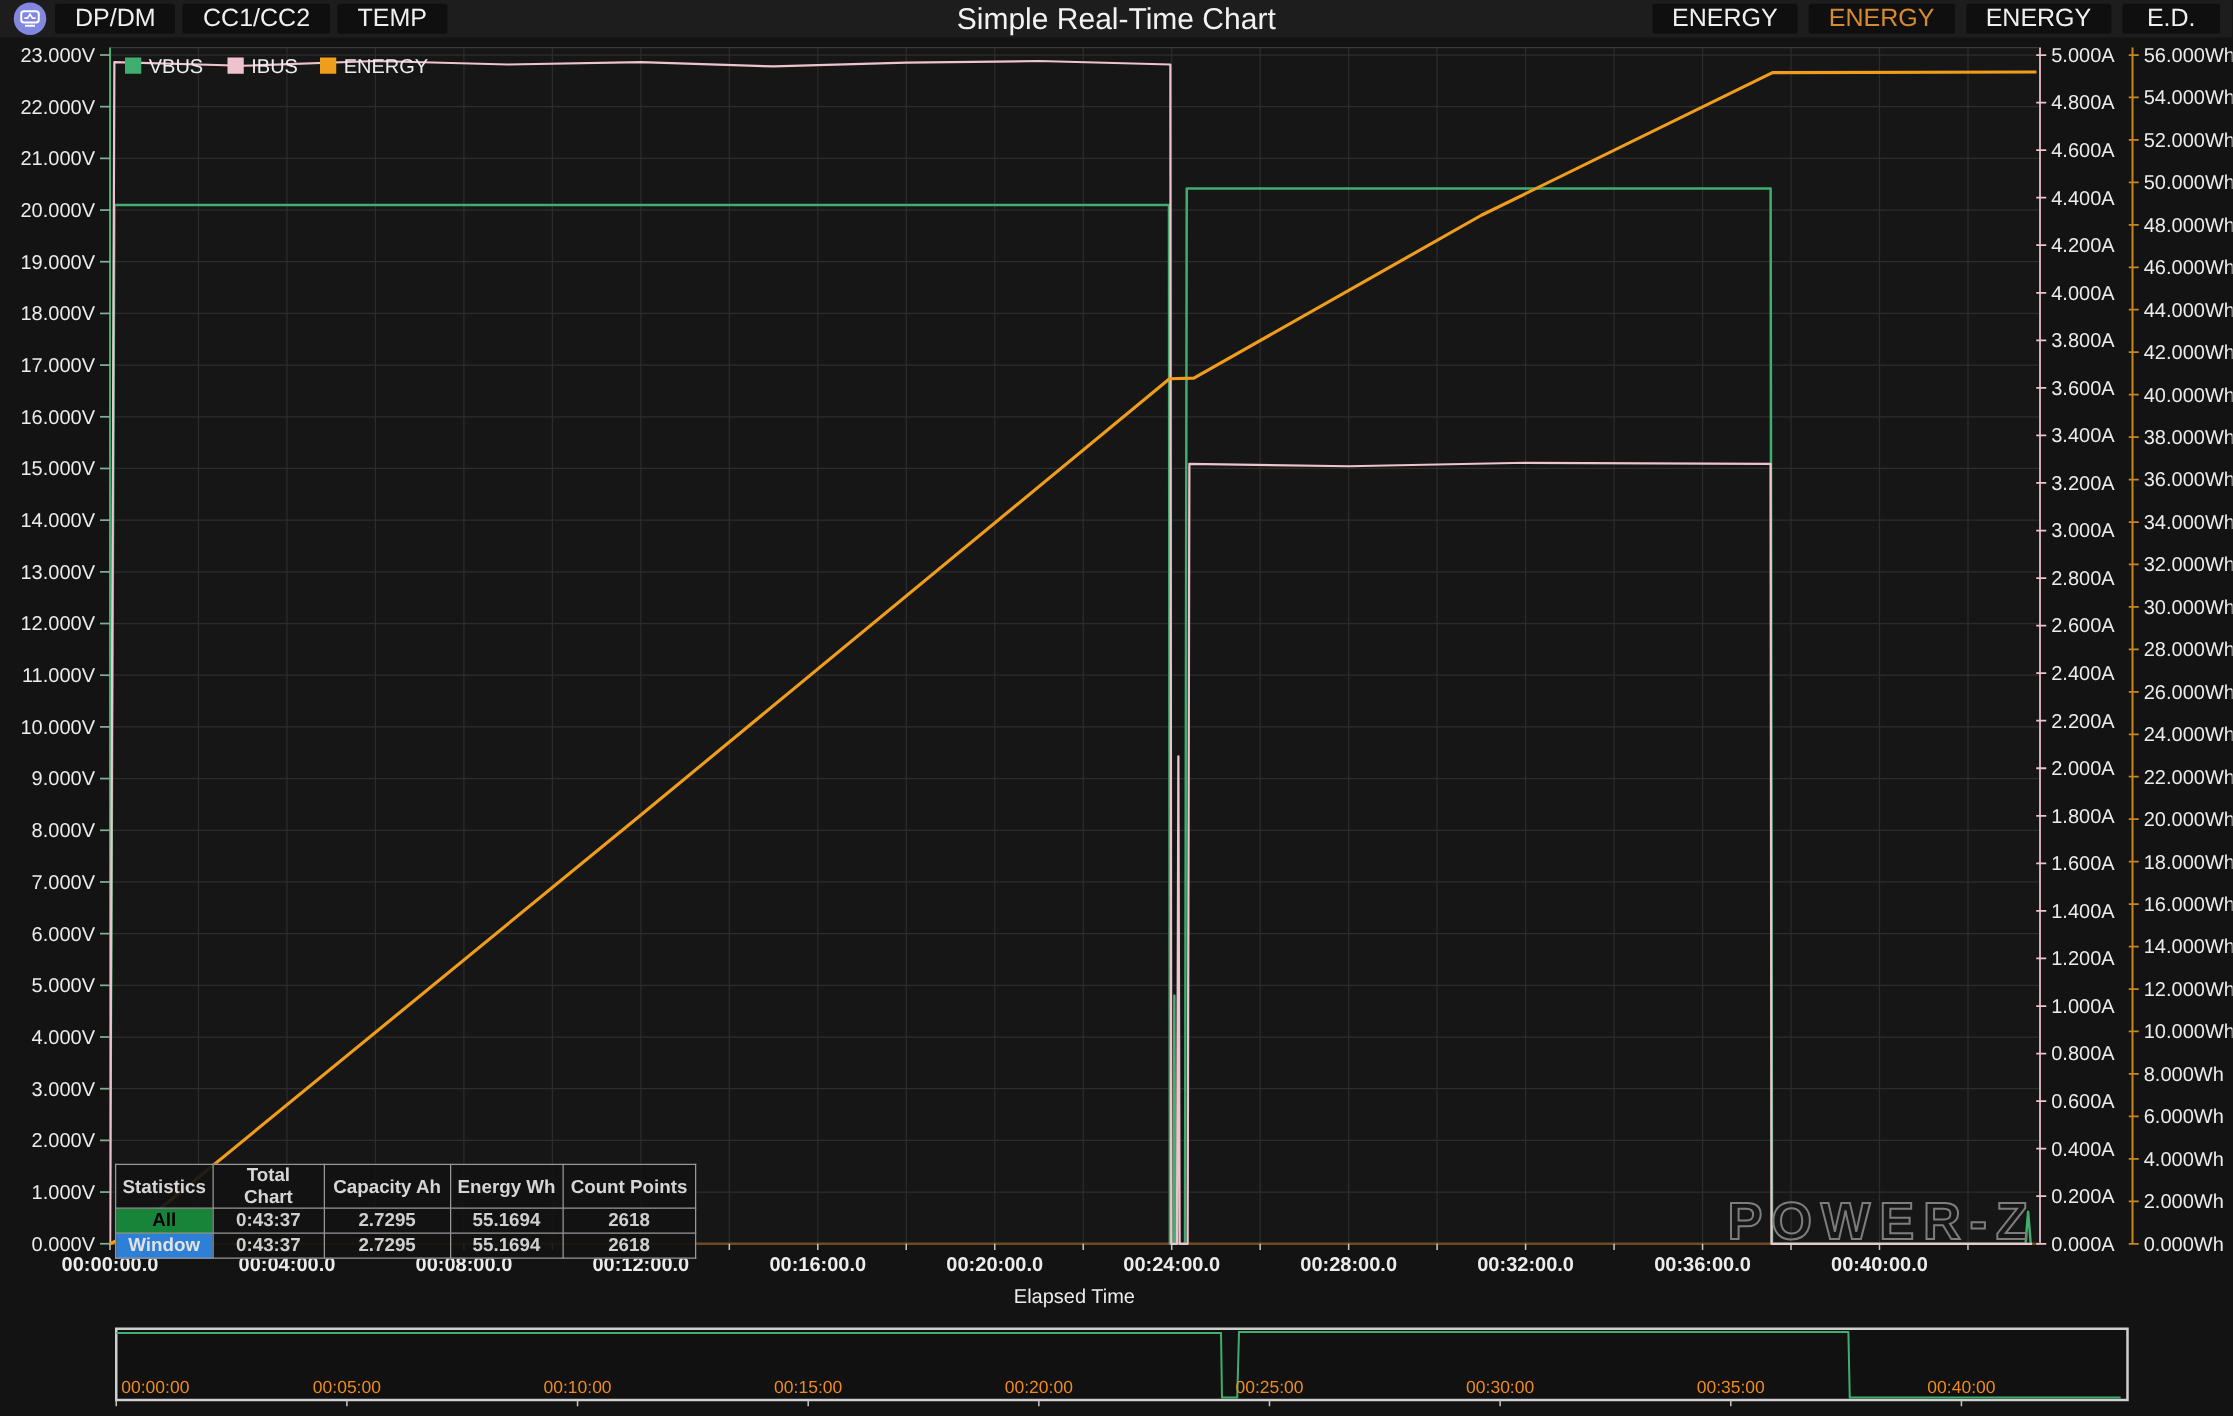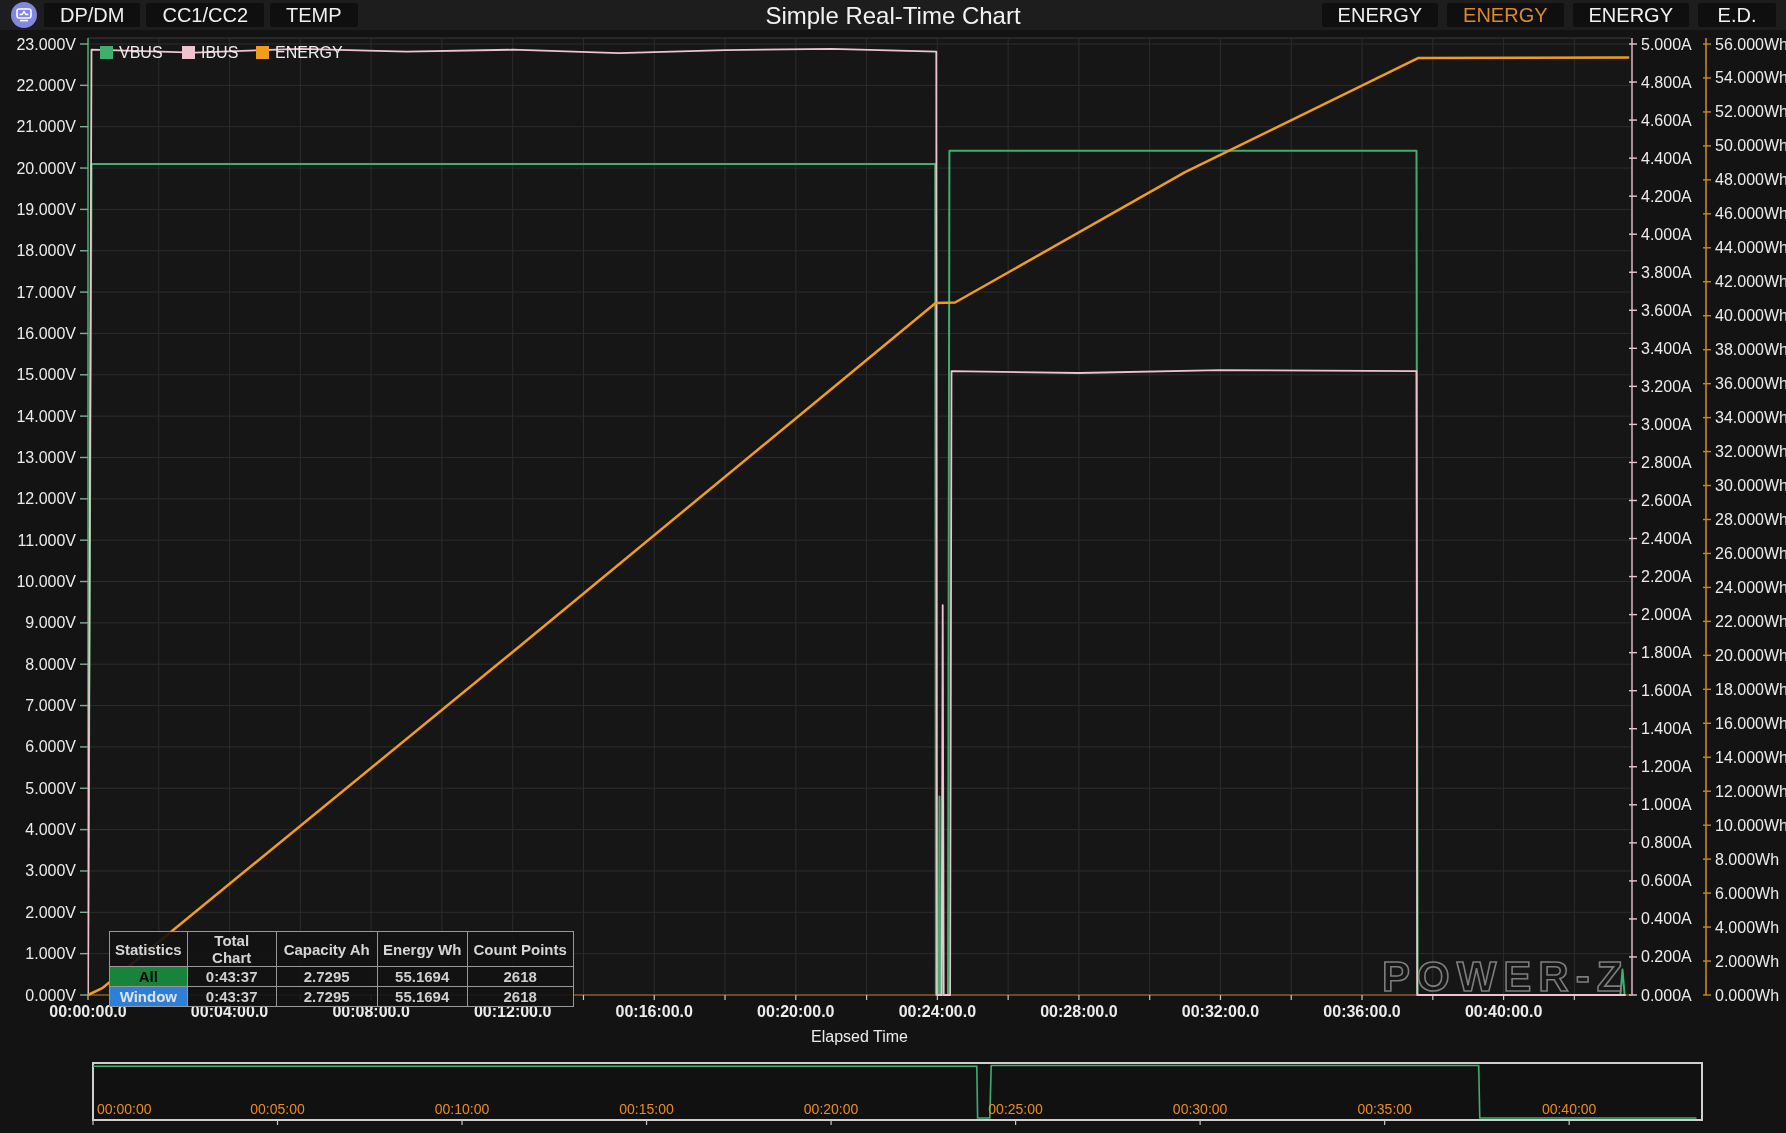--- a/index.html
+++ b/index.html
@@ -9,21 +9,21 @@
   .tabs-left{position:absolute;left:44px;top:3px;display:flex;gap:6px;}
   .tabs-right{position:absolute;right:10px;top:3px;display:flex;gap:9px;}
   .tab{background:#0f0f0f;color:#f0f0f0;font-size:20px;height:24px;line-height:24px;
        padding:0 16px;text-align:center;border-radius:2px;cursor:default;min-width:46px;}
   .tab.active{color:#d98a2b;}
   .win-title{position:absolute;left:0;top:2px;width:1786px;text-align:center;color:#f2f2f2;
        font-size:24px;pointer-events:none;}
   .app-icon{position:absolute;left:11px;top:2px;width:26px;height:26px;border-radius:50%;
        background:#8287e0;display:flex;align-items:center;justify-content:center;}
   #chartLayer{position:absolute;left:0;top:0;z-index:1;}
-  table.stats{position:absolute;left:109px;top:931px;z-index:4;border-collapse:collapse;
+  table.stats{position:absolute;left:92px;top:931px;z-index:4;border-collapse:collapse;
        font-size:15px;font-weight:bold;color:#cfcfcf;background:rgba(18,18,18,.92);}
   table.stats td,table.stats th{border:1px solid #989898;height:19px;padding:0 5px;text-align:center;}
   table.stats th{color:#d6d6d6;}
   td.lbl-all{background:#17843a;color:#000000;}
   td.lbl-window{background:#2e7fd6;color:#e2e2e2;margin-left:32px;}
   .c-stat{width:66px;}.c-time{width:78px;}.c-cap{width:90px;}.c-en{width:79px;}.c-cnt{width:95px;}
 </style>
 </head>
 <body>
 

